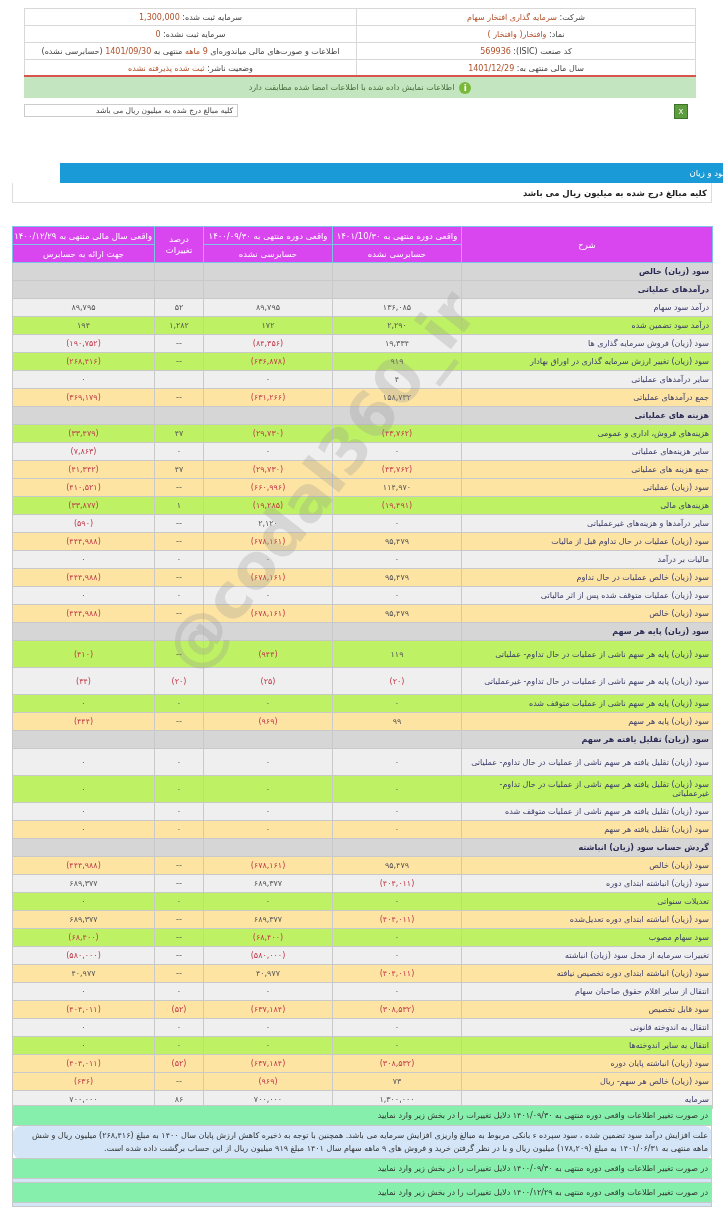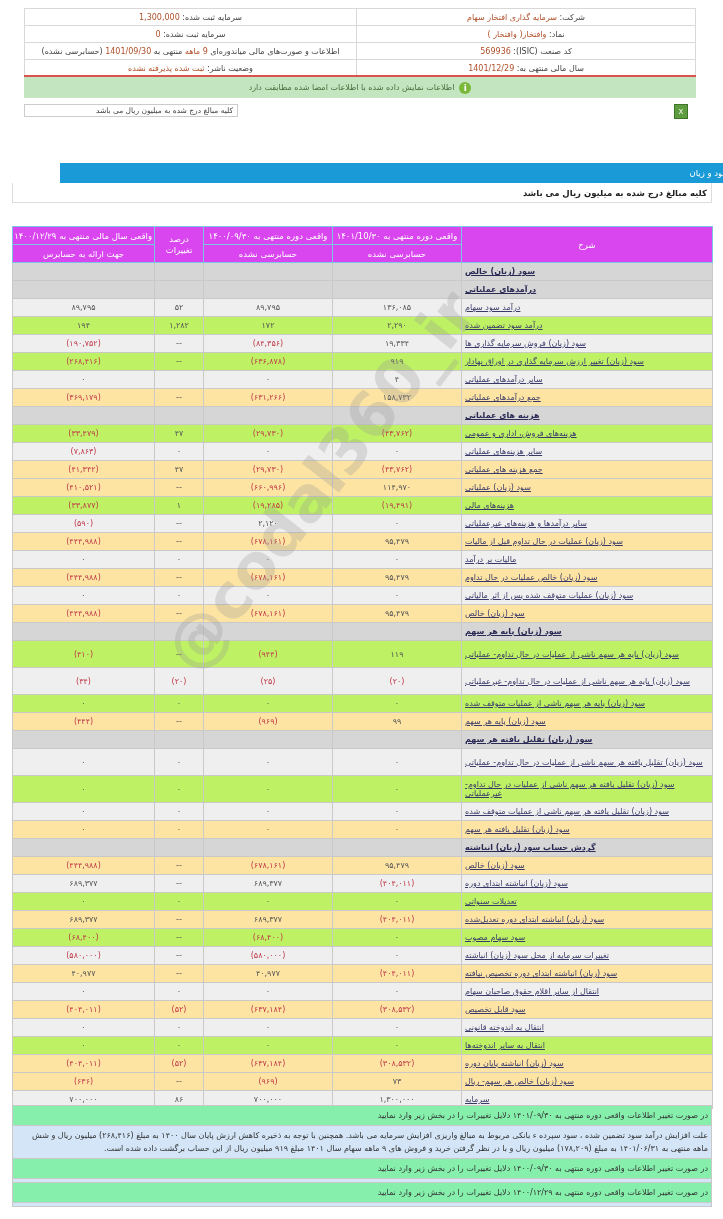--- a/index.html
+++ b/index.html
@@ -11,31 +11,31 @@
   .red-line{position:absolute;left:24px;top:75px;width:672px;height:2px;background:#d9534f;}
   .green-bar{position:absolute;left:24px;top:77px;width:672px;height:21px;background:#c3e6c0;display:flex;align-items:center;justify-content:center;font-size:8px;color:#4a6b3a;}
   .green-bar .iicon{width:12px;height:12px;border-radius:50%;background:#7ab83a;color:#fff;display:inline-flex;align-items:center;justify-content:center;font-size:9px;font-weight:bold;margin-left:5px;}
   .excel-icon{position:absolute;left:674px;top:104px;width:12px;height:13px;background:#5d9c3f;border:1px solid #3e7427;color:#fff;font-size:7px;display:flex;align-items:center;justify-content:center;}
   .note-box{position:absolute;left:24px;top:104px;width:214px;height:13px;border:1px solid #ccc;font-size:7.5px;color:#444;display:flex;align-items:center;padding-right:4px;box-sizing:border-box;}
   .section-title{position:absolute;left:12px;top:163px;width:700px;height:20px;background:#1a9ad6;color:#fff;font-size:8.5px;display:flex;align-items:center;padding-right:4px;box-sizing:border-box;margin-left:48px;}
   .section-sub{position:absolute;left:12px;top:183px;width:700px;height:20px;background:#fff;border:1px solid #ddd;border-top:none;color:#222;font-size:8.5px;font-weight:bold;display:flex;align-items:center;padding-right:4px;box-sizing:border-box;}
   .main{position:absolute;left:12px;top:226px;width:700px;border-collapse:collapse;table-layout:fixed;}
   .main th{background:#d946ef;color:#fff;font-weight:normal;font-size:8.5px;border:1px solid #7cc3e6;height:17px;padding:0 2px;white-space:nowrap;overflow:visible;}
   .main td{border:1px solid #c9c9c9;font-size:8px;height:17px;padding:0 3px;text-align:center;color:#555;}
-  .main td.desc{text-align:left;color:#3a3a6a;text-decoration:underline;}
+  .main td.desc{text-align:right;color:#3a3a6a;}
   .main tr.sec td{background:#d6d6d6;font-weight:bold;color:#2a2a55;}
   .main tr.g td{background:#efefef;}
   .main tr.b td{background:#bef264;}
   .main tr.y td{background:#fde4a3;}
   .main tr.tall td{height:26px;}
   .neg{color:#c0394a !important;}
   .foot{position:absolute;left:12px;top:1105px;width:700px;border-collapse:collapse;}
   .foot td{border:1px solid #c9c9c9;font-size:8px;color:#333;padding:3px 3px;text-align:right;line-height:13px;}
   .foot tr.g td{background:#86efac;}
-  .foot tr.b td{background:#d3e5f6;}
+  .foot tr.b td{background:#d3e5f6;border-radius:8px;}
   .foot tr.sp td{height:3px;padding:0;background:#d3e5f6;}
   .watermark{position:absolute;left:150px;top:640px;font-size:62px;color:rgba(150,150,150,0.28);transform:rotate(-52deg);transform-origin:left top;font-family:"DejaVu Sans",sans-serif;font-weight:bold;white-space:nowrap;pointer-events:none;direction:ltr;}
 </style>
 </head>
 <body>
 
 <table class="info-table">
   <tbody>
       <tr>
     <td class="right"><span>شرکت:</span> <span class="val">سرمایه گذاری افتخار سهام</span></td>

